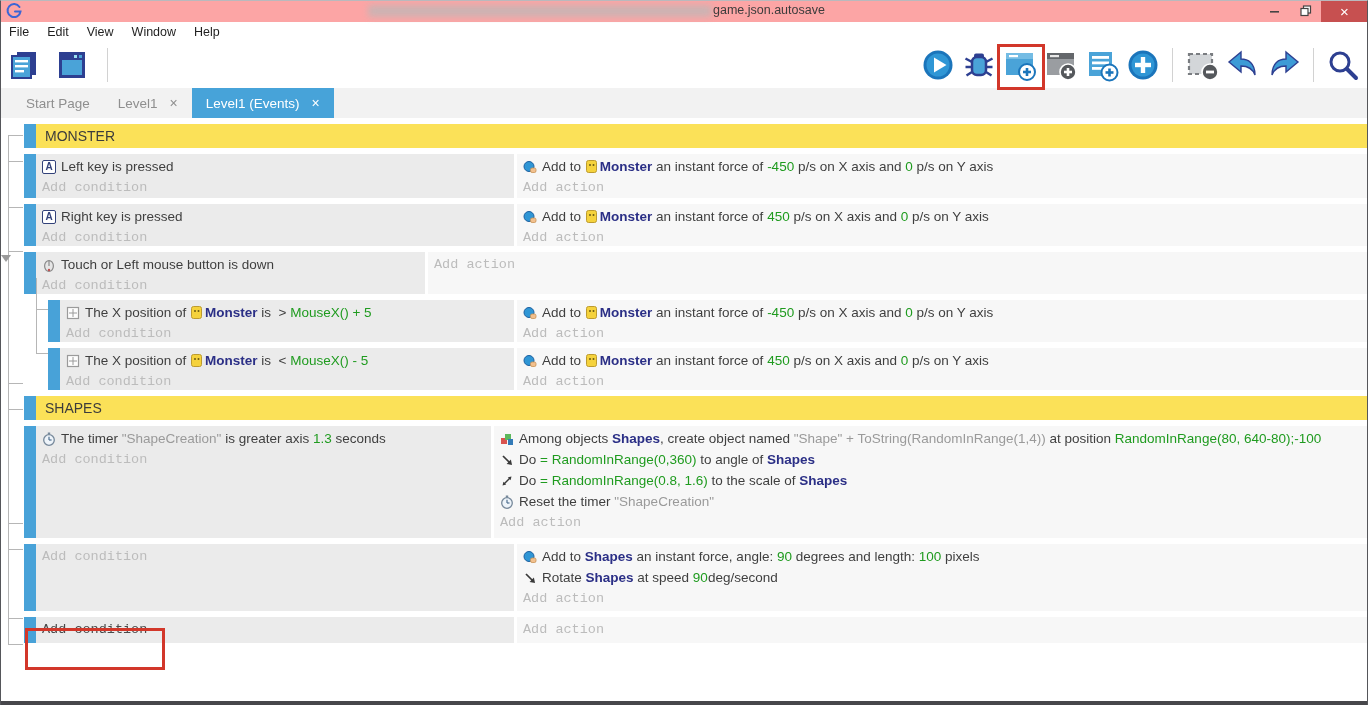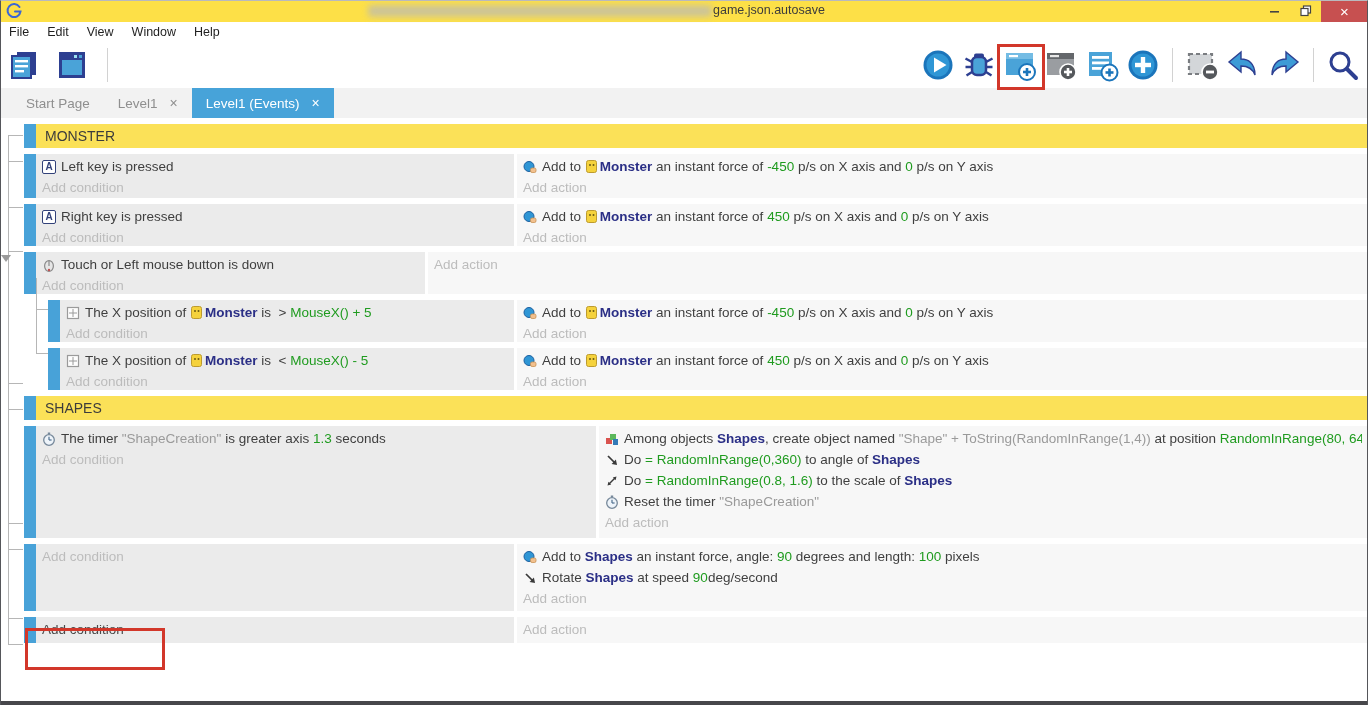--- a/index.html
+++ b/index.html
@@ -1,20 +1,20 @@
 <!DOCTYPE html>
 <html style="--accent_blue: #48a2d8; --group_yellow: #fbe158; --object_name: #2b2f86; --param_green: #1f9b1f; --string_gray: #9a9a9a; --text: #3f3f3f; --placeholder: #bcbcbc; --condition_bg: #ebebeb; --action_bg: #f7f7f7; --annotation_red: #d2372a; --close_red: #c75050; --tab_active: #47a3d9;"><head>
 <meta charset="utf-8">
 <style>
   html,body{margin:0;padding:0;}
   body{width:1368px;height:705px;overflow:hidden;position:relative;background:#fff;
        font-family:"Liberation Sans","DejaVu Sans",sans-serif;-webkit-font-smoothing:antialiased;}
   .frame{position:absolute;inset:0;border-left:1px solid #55565a;border-right:1px solid #55565a;border-top:1px solid #b9b9bd;pointer-events:none;z-index:60;}
   
-  .titlebar{height:22px;background:#fde047;position:relative;display:flex;align-items:center;}
+  .titlebar{height:22px;background:#fca5a5;position:relative;display:flex;align-items:center;}
   .logo{position:absolute;left:5px;top:2px;width:18px;height:18px;}
   .blurbar{position:absolute;left:368px;top:5px;width:344px;height:12px;background:#b9b9b9;border-radius:3px;filter:blur(3px);opacity:.7;}
   .wtitle{position:absolute;left:713px;top:3px;font-size:12.5px;color:#3c3c3c;white-space:nowrap;}
   .winbtns{position:absolute;right:0;top:0;height:22px;display:flex;}
   .winbtn{width:31px;height:22px;display:flex;align-items:center;justify-content:center;color:#333;}
   .winbtn.close{width:47px;background:var(--close_red);color:#fff;font-size:15px;}
   
   .menubar{height:20px;display:flex;align-items:center;gap:18px;padding-left:9px;font-size:12.5px;color:#1f1f1f;background:#fff;}
   
   .toolbar{height:46px;display:flex;align-items:center;background:#fff;}
@@ -30,21 +30,21 @@
   
   .events-area{position:absolute;left:0;right:0;top:118px;bottom:0;background:#fff;overflow:hidden;}
   .events-list{margin-top:6px;}
   .block{display:flex;margin-bottom:6px;font-size:13.5px;}
   .bluebar{width:12px;background:var(--accent_blue);flex:0 0 12px;}
   .group-label{background:var(--group_yellow);flex:1;display:flex;align-items:center;padding-left:9px;font-size:14px;color:#3c3c3c;}
   .cond{background:var(--condition_bg);padding:2px 6px;margin-right:3px;box-sizing:border-box;overflow:hidden;}
   .act{background:var(--action_bg);padding:2px 6px;flex:1;box-sizing:border-box;overflow:hidden;}
   .evt-line{height:21px;display:flex;align-items:center;white-space:pre;overflow:hidden;}
   .evt-line .licon{margin-right:5px;display:inline-flex;flex:0 0 auto;}
-  .add-line{color:var(--placeholder);}
+  .add-line{color:var(--placeholder);font-family:Liberation Mono, monospace;}
   .add-strong{color:#4a4a4a;}
   .seg-t{color:var(--text);}
   .seg-g{color:var(--param_green);}
   .seg-s{color:var(--string_gray);}
   .seg-o,.seg-m{color:var(--object_name);font-weight:bold;}
   .chip{display:inline-flex;margin:0 3px 0 1px;}
   
   .rail-v{position:absolute;width:1px;background:#b6b6b6;}
   .rail-h{position:absolute;height:1px;background:#b6b6b6;}
   .collapser{position:absolute;width:0;height:0;border-left:5px solid transparent;border-right:5px solid transparent;border-top:7px solid #9a9a9a;}
@@ -344,21 +344,21 @@
               </svg></span><span class="seg-m">Monster</span><span class="seg-t"> an instant force of </span><span class="seg-g">450</span><span class="seg-t"> p/s on X axis and </span><span class="seg-g">0</span><span class="seg-t"> p/s on Y axis</span></div>
           <div class="evt-line add-line">Add action</div>
         </div>
       </div>
       <div class="block" style="height: 24px; margin-left: 24px;">
         <div class="bluebar"></div>
         <div class="group-label">SHAPES</div>
       </div>
       <div class="block" style="height: 112px; margin-left: 24px;">
         <div class="bluebar"></div>
-        <div class="cond" style="width: 560px;">
+        <div class="cond" style="width: 455px;">
           <div class="evt-line"><span class="licon"><svg width="14" height="14" viewBox="0 0 14 14">
                 <rect x="5.8" y="0.5" width="2.4" height="2" fill="#76889a"></rect>
                 <circle cx="7" cy="8" r="5.3" fill="#eef4fa" stroke="#76889a" stroke-width="1.3"></circle>
                 <line x1="7" y1="8" x2="7" y2="4.8" stroke="#4f6f8f" stroke-width="1.2"></line>
                 <line x1="7" y1="8" x2="9.6" y2="8" stroke="#4f6f8f" stroke-width="1.2"></line>
               </svg></span><span class="seg-t">The timer </span><span class="seg-s">"ShapeCreation"</span><span class="seg-t"> is greater axis </span><span class="seg-g">1.3</span><span class="seg-t"> seconds</span></div>
           <div class="evt-line add-line">Add condition</div>
         </div>
         <div class="act">
           <div class="evt-line"><span class="licon"><svg width="14" height="14" viewBox="0 0 14 14">

